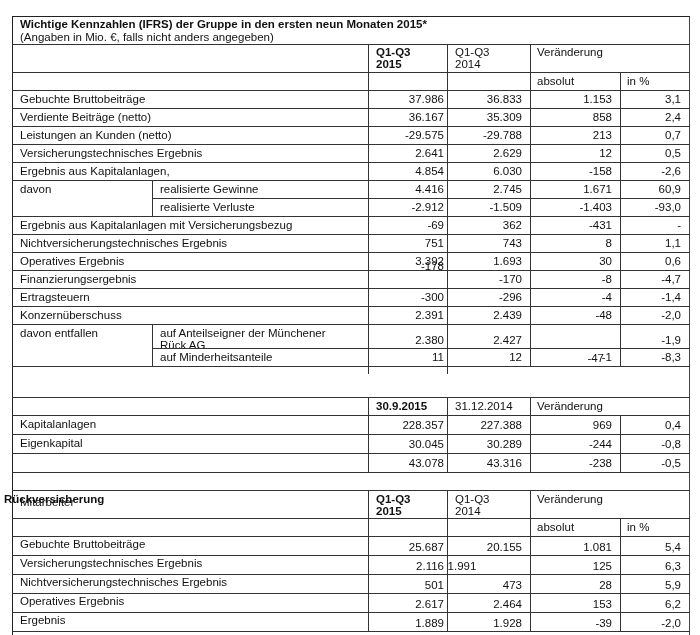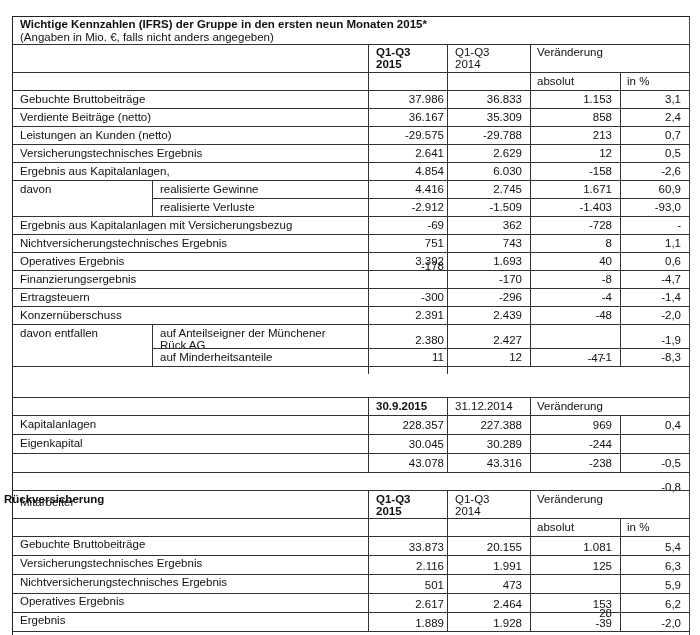--- a/index.html
+++ b/index.html
@@ -68,33 +68,33 @@
     <div class="hline" style="left: 152px; width: 538px; top: 198px;"></div>
     <div class="t" style="top: 201px; left: 160px;">realisierte Verluste</div>
     <div class="t r" style="top: 201px; left: 324px; width: 120px;">-2.912</div>
     <div class="t r" style="top: 201px; left: 402px; width: 120px;">-1.509</div>
     <div class="t r" style="top: 201px; left: 492px; width: 120px;">-1.403</div>
     <div class="t r" style="top: 201px; left: 561px; width: 120px;">-93,0</div>
     <div class="hline" style="left: 12px; width: 678px; top: 216px;"></div>
     <div class="t" style="top: 219px; left: 20px;">Ergebnis aus Kapitalanlagen mit Versicherungsbezug</div>
     <div class="t r" style="top: 219px; left: 324px; width: 120px;">-69</div>
     <div class="t r" style="top: 219px; left: 402px; width: 120px;">362</div>
-    <div class="t r" style="top: 219px; left: 492px; width: 120px;">-728</div>
+    <div class="t r" style="top: 219px; left: 492px; width: 120px;">-431</div>
     <div class="t r" style="top: 219px; left: 561px; width: 120px;">-</div>
     <div class="hline" style="left: 12px; width: 678px; top: 234px;"></div>
     <div class="t" style="top: 237px; left: 20px;">Nichtversicherungstechnisches Ergebnis</div>
     <div class="t r" style="top: 237px; left: 324px; width: 120px;">751</div>
     <div class="t r" style="top: 237px; left: 402px; width: 120px;">743</div>
     <div class="t r" style="top: 237px; left: 492px; width: 120px;">8</div>
     <div class="t r" style="top: 237px; left: 561px; width: 120px;">1,1</div>
     <div class="hline" style="left: 12px; width: 678px; top: 252px;"></div>
     <div class="t" style="top: 255px; left: 20px;">Operatives Ergebnis</div>
     <div class="t r" style="top: 255px; left: 324px; width: 120px;">3.392</div>
     <div class="t r" style="top: 255px; left: 402px; width: 120px;">1.693</div>
-    <div class="t r" style="top: 255px; left: 492px; width: 120px;">40</div>
+    <div class="t r" style="top: 255px; left: 492px; width: 120px;">30</div>
     <div class="t r" style="top: 255px; left: 561px; width: 120px;">0,6</div>
     <div class="hline" style="left: 12px; width: 678px; top: 270px;"></div>
     <div class="t" style="top: 273px; left: 20px;">Finanzierungsergebnis</div>
     <div class="t r" style="top: 260px; left: 324px; width: 120px;">-178</div>
     <div class="t r" style="top: 273px; left: 402px; width: 120px;">-170</div>
     <div class="t r" style="top: 273px; left: 492px; width: 120px;">-8</div>
     <div class="t r" style="top: 273px; left: 561px; width: 120px;">-4,7</div>
     <div class="hline" style="left: 12px; width: 678px; top: 288px;"></div>
     <div class="t" style="top: 291px; left: 20px;">Ertragsteuern</div>
     <div class="t r" style="top: 291px; left: 324px; width: 120px;">-300</div>
@@ -139,21 +139,21 @@
     <div class="t" style="top: 418px; left: 20px;">Kapitalanlagen</div>
     <div class="t r" style="top: 419px; left: 324px; width: 120px;">228.357</div>
     <div class="t r" style="top: 419px; left: 402px; width: 120px;">227.388</div>
     <div class="t r" style="top: 419px; left: 492px; width: 120px;">969</div>
     <div class="t r" style="top: 419px; left: 561px; width: 120px;">0,4</div>
     <div class="hline" style="left: 12px; width: 678px; top: 434px;"></div>
     <div class="t" style="top: 437px; left: 20px;">Eigenkapital</div>
     <div class="t r" style="top: 438px; left: 324px; width: 120px;">30.045</div>
     <div class="t r" style="top: 438px; left: 402px; width: 120px;">30.289</div>
     <div class="t r" style="top: 438px; left: 492px; width: 120px;">-244</div>
-    <div class="t r" style="top: 438px; left: 561px; width: 120px; margin-top: 43px;">-0,8</div>
+    <div class="t r" style="top: 438px; left: 561px; width: 120px;">-0,8</div>
     <div class="hline" style="left: 12px; width: 678px; top: 453px;"></div>
     <div class="t" style="top: 456px; left: 20px; margin-top: 40px;">Mitarbeiter</div>
     <div class="t r" style="top: 457px; left: 324px; width: 120px;">43.078</div>
     <div class="t r" style="top: 457px; left: 402px; width: 120px;">43.316</div>
     <div class="t r" style="top: 457px; left: 492px; width: 120px;">-238</div>
     <div class="t r" style="top: 457px; left: 561px; width: 120px;">-0,5</div>
     <div class="hline" style="left: 12px; width: 678px; top: 472px;"></div>
     <div class="vline" style="left: 368px; top: 397px; height: 75px;"></div>
     <div class="vline" style="left: 447px; top: 397px; height: 75px;"></div>
     <div class="vline" style="left: 530px; top: 397px; height: 75px;"></div>
@@ -164,35 +164,35 @@
     <div class="t b" style="top: 505px; left: 376px;">2015</div>
     <div class="t" style="top: 493px; left: 455px;">Q1-Q3</div>
     <div class="t" style="top: 505px; left: 455px;">2014</div>
     <div class="t" style="top: 493px; left: 537px;">Veränderung</div>
     <div class="hline" style="left: 12px; width: 518px; top: 518px;"></div>
     <div class="hline" style="left: 530px; width: 160px; top: 518px;"></div>
     <div class="t" style="top: 521px; left: 537px;">absolut</div>
     <div class="t" style="top: 521px; left: 627px;">in %</div>
     <div class="hline" style="left: 12px; width: 678px; top: 536px;"></div>
     <div class="t" style="top: 538px; left: 20px;">Gebuchte Bruttobeiträge</div>
-    <div class="t r" style="top: 541px; left: 324px; width: 120px;">33.873</div>
+    <div class="t r" style="top: 541px; left: 324px; width: 120px;">25.687</div>
     <div class="t r" style="top: 541px; left: 402px; width: 120px;">20.155</div>
     <div class="t r" style="top: 541px; left: 492px; width: 120px;">1.081</div>
     <div class="t r" style="top: 541px; left: 561px; width: 120px;">5,4</div>
     <div class="hline" style="left: 12px; width: 678px; top: 555px;"></div>
     <div class="t" style="top: 557px; left: 20px;">Versicherungstechnisches Ergebnis</div>
     <div class="t r" style="top: 560px; left: 324px; width: 120px;">2.116</div>
-    <div class="t r" style="top: 560px; left: 402px; width: 120px;">1.991</div>
+    <div class="t r" style="top: 560px; left: 402px; width: 120px; text-align: center;">1.991</div>
     <div class="t r" style="top: 560px; left: 492px; width: 120px;">125</div>
     <div class="t r" style="top: 560px; left: 561px; width: 120px;">6,3</div>
     <div class="hline" style="left: 12px; width: 678px; top: 574px;"></div>
     <div class="t" style="top: 576px; left: 20px;">Nichtversicherungstechnisches Ergebnis</div>
     <div class="t r" style="top: 579px; left: 324px; width: 120px;">501</div>
     <div class="t r" style="top: 579px; left: 402px; width: 120px;">473</div>
-    <div class="t r" style="top: 579px; left: 492px; width: 120px; margin-top: 28px;">28</div>
+    <div class="t r" style="top: 579px; left: 492px; width: 120px;">28</div>
     <div class="t r" style="top: 579px; left: 561px; width: 120px;">5,9</div>
     <div class="hline" style="left: 12px; width: 678px; top: 593px;"></div>
     <div class="t" style="top: 595px; left: 20px;">Operatives Ergebnis</div>
     <div class="t r" style="top: 598px; left: 324px; width: 120px;">2.617</div>
     <div class="t r" style="top: 598px; left: 402px; width: 120px;">2.464</div>
     <div class="t r" style="top: 598px; left: 492px; width: 120px;">153</div>
     <div class="t r" style="top: 598px; left: 561px; width: 120px;">6,2</div>
     <div class="hline" style="left: 12px; width: 678px; top: 612px;"></div>
     <div class="t" style="top: 614px; left: 20px;">Ergebnis</div>
     <div class="t r" style="top: 617px; left: 324px; width: 120px;">1.889</div>

